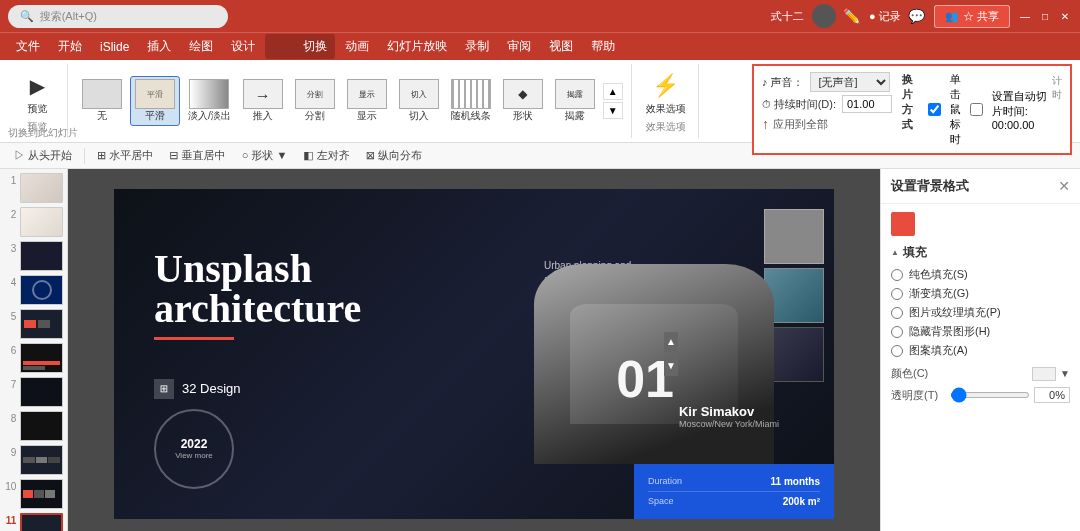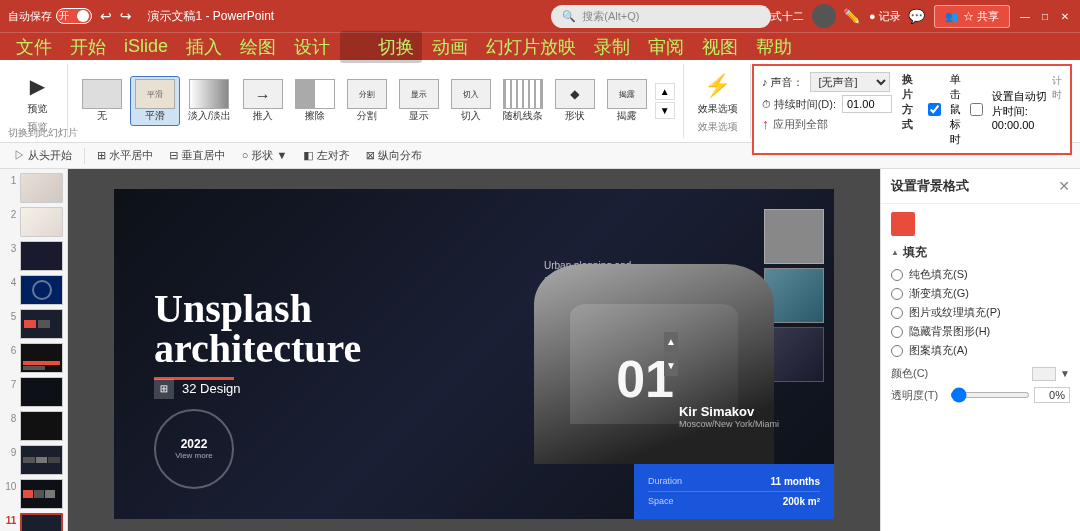--- a/index.html
+++ b/index.html
@@ -16,21 +16,21 @@
     .title-right { display: flex; align-items: center; gap: 8px; margin-left: auto; }
     .window-controls { display: flex; gap: 6px; align-items: center; }
     .win-btn { width: 14px; height: 14px; border-radius: 2px; display: flex; align-items: center; justify-content: center; color: white; font-size: 10px; cursor: pointer; }
     .win-min { background: transparent; }
     .win-max { background: transparent; }
     .win-close { background: transparent; }
     .share-btn { background: #e74c3c; border: 1px solid rgba(255,255,255,0.5); color: white; padding: 3px 10px; border-radius: 3px; font-size: 11px; cursor: pointer; display: flex; align-items: center; gap: 4px; }
 
     
     .menu-bar { background: #c0392b; height: 28px; display: flex; align-items: center; padding: 0 8px; color: white; gap: 2px; border-top: 1px solid rgba(255,255,255,0.2); }
-    .menu-item { padding: 4px 8px; font-size: 18px; color: #bef264; cursor: pointer; border-radius: 3px; }
+    .menu-item { padding: 4px 8px; font-size: 12px; color: #ffffff; cursor: pointer; border-radius: 3px; }
     .menu-item:hover, .menu-item.active { background: rgba(255,255,255,0.2); }
     .menu-item.active { background: rgba(0,0,0,0.2); padding-left: 38px; }
 
     
     .ribbon { background: #fff; border-bottom: 1px solid #ddd; }
     .ribbon-content { display: flex; align-items: stretch; padding: 4px 8px; gap: 2px; min-height: 72px; position: relative; }
     .ribbon-group { display: flex; flex-direction: column; align-items: center; border-right: 1px solid #e0e0e0; padding: 4px 8px; min-width: 60px; }
     .ribbon-group-label { font-size: 10px; color: #888; margin-top: auto; padding-top: 2px; }
     .ribbon-btn-large { display: flex; flex-direction: column; align-items: center; cursor: pointer; padding: 2px 4px; border-radius: 3px; min-width: 40px; font-size: 10px; color: #333; }
     .ribbon-icon { width: 32px; height: 32px; display: flex; align-items: center; justify-content: center; font-size: 20px; }
@@ -66,21 +66,21 @@
     .slide-img.light { background: #e8e0d8; }
     .slide-img.dark { background: #1a1a2e; }
     .slide-img.active-11 { border: 2px solid #c0392b; }
 
     
     .slide-area { flex: 1; background: #4a4a4a; display: flex; align-items: center; justify-content: center; position: relative; overflow: hidden; }
     .slide-canvas { width: 720px; height: 330px; background: #1a1f2e; position: relative; overflow: hidden; }
 
     
     .slide-bg { position: absolute; inset: 0; background: linear-gradient(135deg, #0d1117 0%, #1a1f35 50%, #0d1117 100%); }
-    .slide-title { position: absolute; left: 40px; top: 60px; margin-top: 40px; }
+    .slide-title { position: absolute; left: 40px; top: 60px; }
     .slide-title h1 { font-size: 36px; font-weight: bold; color: white; line-height: 1.1; }
     .slide-title-underline { width: 80px; height: 3px; background: #e74c3c; margin-top: 8px; }
     .slide-designer { position: absolute; left: 40px; bottom: 120px; color: white; font-size: 13px; display: flex; align-items: center; gap: 8px; }
     .slide-designer-icon { width: 20px; height: 20px; background: rgba(255,255,255,0.2); display: flex; align-items: center; justify-content: center; font-size: 10px; color: white; }
     .slide-circle { position: absolute; left: 40px; bottom: 30px; width: 80px; height: 80px; border: 2px solid rgba(255,255,255,0.3); border-radius: 50%; display: flex; flex-direction: column; align-items: center; justify-content: center; color: white; }
     .slide-circle-year { font-size: 12px; font-weight: bold; }
     .slide-circle-text { font-size: 8px; color: rgba(255,255,255,0.6); }
     .slide-right-text { position: absolute; right: 200px; top: 70px; color: rgba(255,255,255,0.7); font-size: 10px; line-height: 1.4; max-width: 90px; }
     .slide-photos { position: absolute; right: 10px; top: 20px; display: flex; flex-direction: column; gap: 4px; }
     .slide-num-large { position: absolute; right: 150px; bottom: 100px; font-size: 48px; font-weight: bold; color: white; opacity: 0.9; }
@@ -116,33 +116,20 @@
 
     
     ::-webkit-scrollbar { width: 6px; }
     ::-webkit-scrollbar-track { background: #f5f5f5; }
     ::-webkit-scrollbar-thumb { background: #ccc; border-radius: 3px; }
   </style>
 </head>
 <body>
 
 <div class="title-bar">
-  <div class="title-bar-left">
-    <div class="title-autosave">
-      <span>自动保存</span>
-      <div class="autosave-toggle">
-        <span style="font-size:10px;color:white;">开</span>
-        <div class="autosave-dot"></div>
-      </div>
-    </div>
-
-    <span style="font-size:14px;cursor:pointer;">↩</span>
-    <span style="font-size:14px;cursor:pointer;">↪</span>
-    <span style="font-size:12px;margin-left:8px;">演示文稿1 - PowerPoint</span>
-  </div>
   <div class="title-center">
     <div class="search-box">
       <span>🔍</span>
       <span style="color:#888;">搜索(Alt+Q)</span>
     </div>
   </div>
   <div class="title-right">
     <span style="font-size:11px;">式十二</span>
     <span style="width:24px;height:24px;background:#555;border-radius:50%;display:inline-block;"></span>
     <span style="font-size:14px;cursor:pointer;">✏️</span>
@@ -202,24 +189,20 @@
       <div class="ribbon-btn-small">
         <div class="ribbon-icon-small" style="background:linear-gradient(to right,#fff,#888);width:40px;height:30px;border:1px solid #aaa;"></div>
         <span>淡入/淡出</span>
       </div>
 
       <div class="ribbon-btn-small">
         <div class="ribbon-icon-small" style="background:#f0f0f0;width:40px;height:30px;border:1px solid #aaa;display:flex;align-items:center;justify-content:center;">→</div>
         <span>推入</span>
       </div>
 
-      <div class="ribbon-btn-small">
-        <div class="ribbon-icon-small" style="background:linear-gradient(to right,#aaa 50%,#fff 50%);width:40px;height:30px;border:1px solid #aaa;"></div>
-        <span>擦除</span>
-      </div>
 
       <div class="ribbon-btn-small">
         <div class="ribbon-icon-small" style="background:#f0f0f0;width:40px;height:30px;border:1px solid #aaa;display:flex;align-items:center;justify-content:center;font-size:8px;">分割</div>
         <span>分割</span>
       </div>
 
       <div class="ribbon-btn-small">
         <div class="ribbon-icon-small" style="background:#f0f0f0;width:40px;height:30px;border:1px solid #aaa;display:flex;align-items:center;justify-content:center;font-size:8px;">显示</div>
         <span>显示</span>
       </div>

